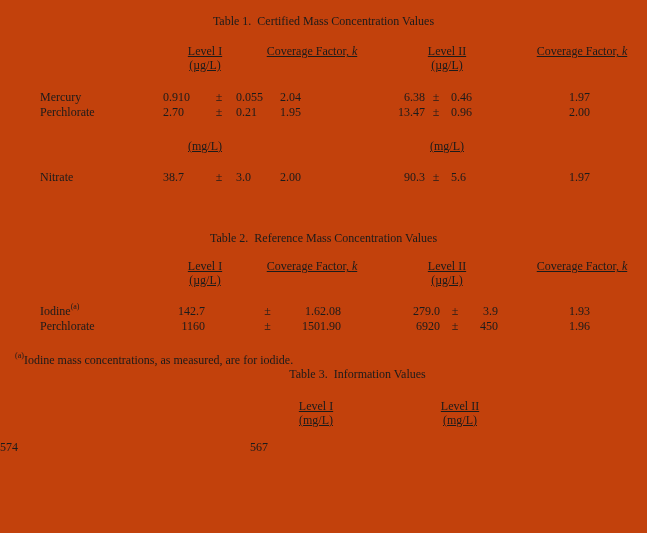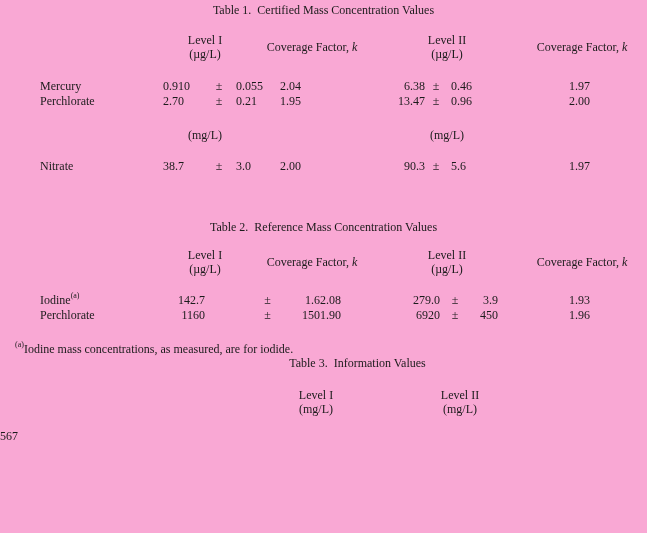--- a/index.html
+++ b/index.html
@@ -1,41 +1,41 @@
 <!DOCTYPE html>
 <html><head>
 <meta charset="utf-8">
 <style>
   html,body { margin:0; padding:0; background:#ffffff; }
   .page {
     position:relative;
     width:647px; height:533px;
-    background:#f9a8d4;
+    background:#c2410c;
     overflow:hidden;
     box-sizing:border-box;
-    padding-top:4px;
+    padding-top:15px;
     font-family:"Liberation Serif","DejaVu Serif",serif;
     font-size:12px;
     color:#1b1b1b;
   }
   .tbl-title {
     text-align:center;
     white-space:pre;
     line-height:13px;
     height:13px;
   }
   .t3-title-shift { padding-left:68px; }
 
   
   .hdr-grid {
     display:grid;
     grid-template-columns:163px 84px 130px 140px 130px;
     line-height:14px;
   }
-  .hdr-cell { display:flex; justify-content:center; align-items:center; }
+  .hdr-cell { display:flex; justify-content:center; align-items:flex-start;text-decoration:underline; }
   .hdr-cell .hlines { text-align:center; white-space:nowrap; }
 
   
   .t1-grid {
     display:grid;
     grid-template-columns:123px 45px 22px 50px 80px 65px 22px 48px 74px 78px;
     padding-left:40px;
     line-height:15px;
   }
   
@@ -257,17 +257,20 @@
     <div class="hdr-cell">
       <div class="t3-hdr-lines">
           <div>Level II</div>
           <div>(mg/L)</div>
         </div>
     </div>
   </div>
 
   <div class="t3-grid mt-row3">
     <div class="cflex">
+        <span class="cell">574</span>
+      </div>
+    <div class="cflex">
         <span class="cell">567</span>
       </div>
   </div>
 
 </div>
 
 </body></html>

